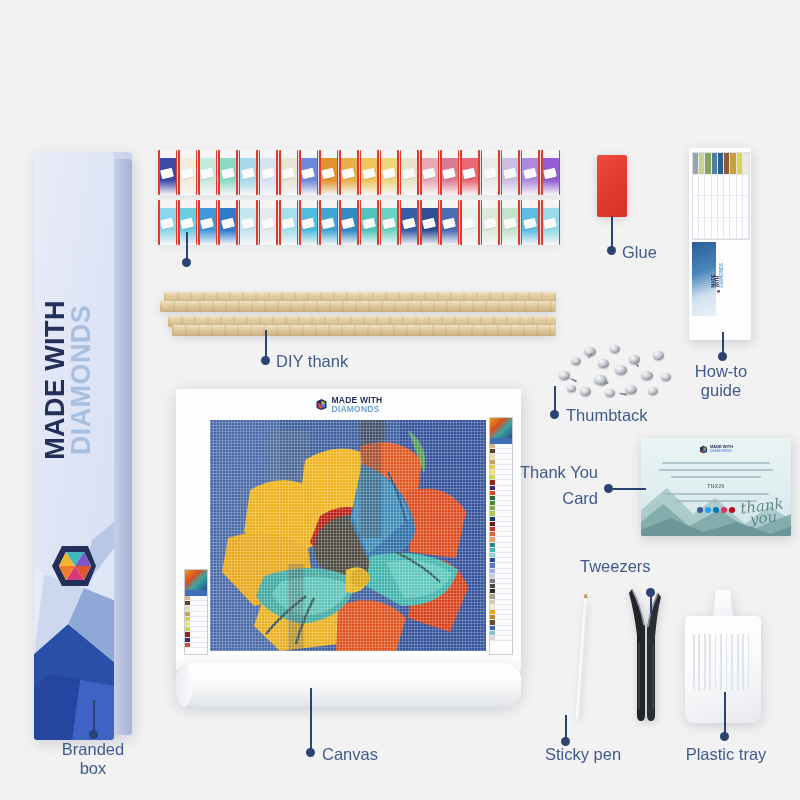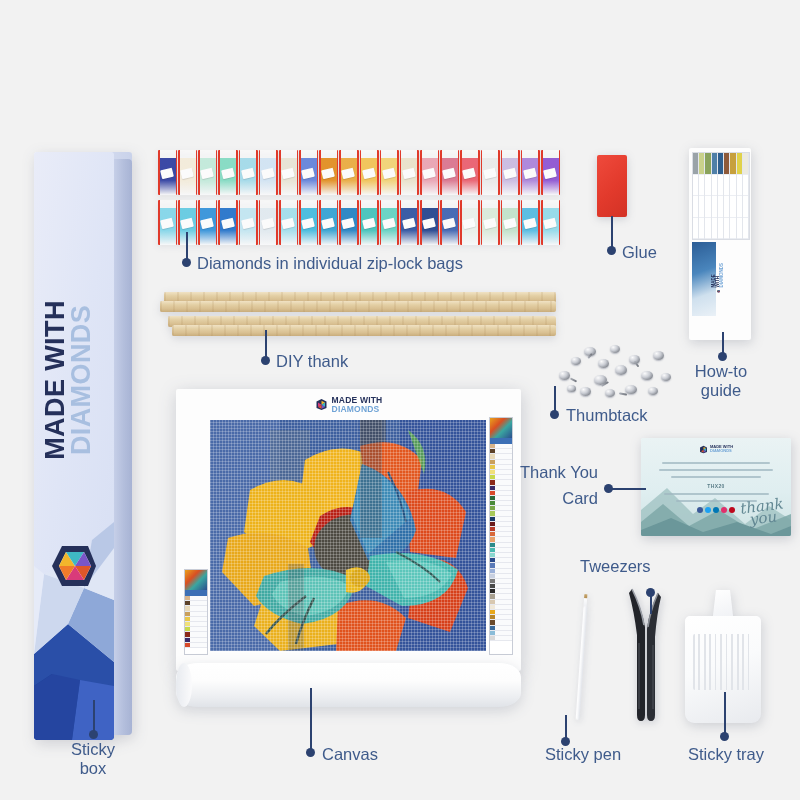--- a/index.html
+++ b/index.html
@@ -207,21 +207,21 @@
           <polygon points="26,27 40,36 26,43" fill="#7a56c8"></polygon>
           <polygon points="26,27 26,43 12,36" fill="#e0572a"></polygon>
           <polygon points="12,36 12,18 26,27" fill="#d93b7a"></polygon>
           <polygon points="12,18 26,11 26,27" fill="#f07b2a"></polygon>
         </svg>
       </div>
     </div>
   </div>
   <div class="leader v" style="left:93px;top:700px;height:32px;"></div>
   <div class="dot" style="left:89px;top:730px;"></div>
-  <div class="calloutLabel" style="left:28px;top:740px;width:130px;text-align:center;">Sticky
+  <div class="calloutLabel" style="left:28px;top:740px;width:130px;text-align:center;">Branded
 box</div>
 
   <div class="bagRow" style="left:158px;top:150px;width:402px;">
       <div class="bag">
         <div class="fill" style="background: linear-gradient(rgb(43, 58, 158) 0%, rgb(43, 58, 158) 60%, rgba(255, 255, 255, 0.35) 100%);"></div>
         <div class="zip"></div>
         <div class="zip r"></div>
         <div class="lbl"></div>
       </div>
       <div class="bag">
@@ -456,21 +456,20 @@
       </div>
       <div class="bag">
         <div class="fill" style="background: linear-gradient(rgb(143, 216, 232) 0%, rgb(143, 216, 232) 60%, rgba(255, 255, 255, 0.35) 100%);"></div>
         <div class="zip"></div>
         <div class="zip r"></div>
         <div class="lbl"></div>
       </div>
     </div>
   <div class="leader v" style="left:186px;top:232px;height:28px;"></div>
   <div class="dot" style="left:182px;top:258px;"></div>
-  <div class="calloutLabel" style="left:197px;top:254px;">Diamonds in individual zip-lock bags</div>
 
   <div class="frameWrap">
     <div class="stick" style="left:6px;top:0;width:392px;"></div>
     <div class="stick" style="left:2px;top:9px;width:396px;"></div>
     <div class="stick" style="left:10px;top:24px;width:388px;"></div>
     <div class="stick" style="left:14px;top:33px;width:384px;"></div>
   </div>
   <div class="leader v" style="left:265px;top:330px;height:28px;"></div>
   <div class="dot" style="left:261px;top:356px;"></div>
   <div class="calloutLabel" style="left:276px;top:352px;">DIY thank</div>
@@ -911,15 +910,15 @@
   <div class="dot" style="left:646px;top:588px;"></div>
   <div class="calloutLabel" style="left:580px;top:557px;">Tweezers</div>
 
   <div class="tray">
     <div class="trayNeck"></div>
     <div class="trayBody"></div>
     <div class="trayGrooves"></div>
   </div>
   <div class="leader v" style="left:724px;top:692px;height:42px;"></div>
   <div class="dot" style="left:720px;top:732px;"></div>
-  <div class="calloutLabel" style="left:664px;top:745px;width:124px;text-align:center;">Sticky tray</div>
+  <div class="calloutLabel" style="left:664px;top:745px;width:124px;text-align:center;">Plastic tray</div>
 
 </div>
 
 </body></html>

